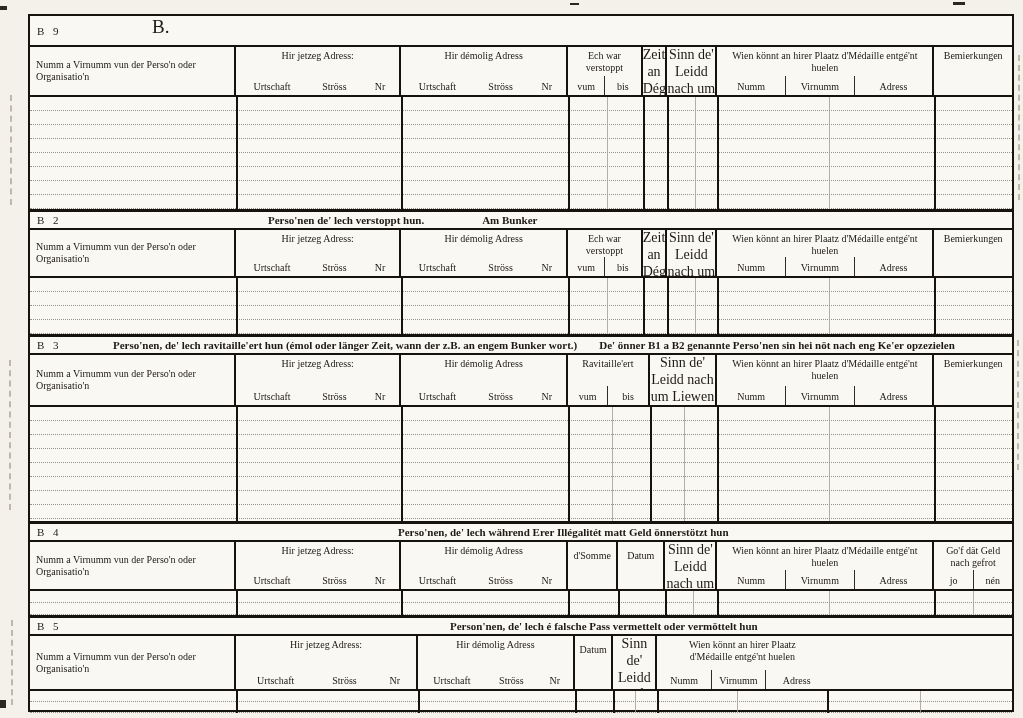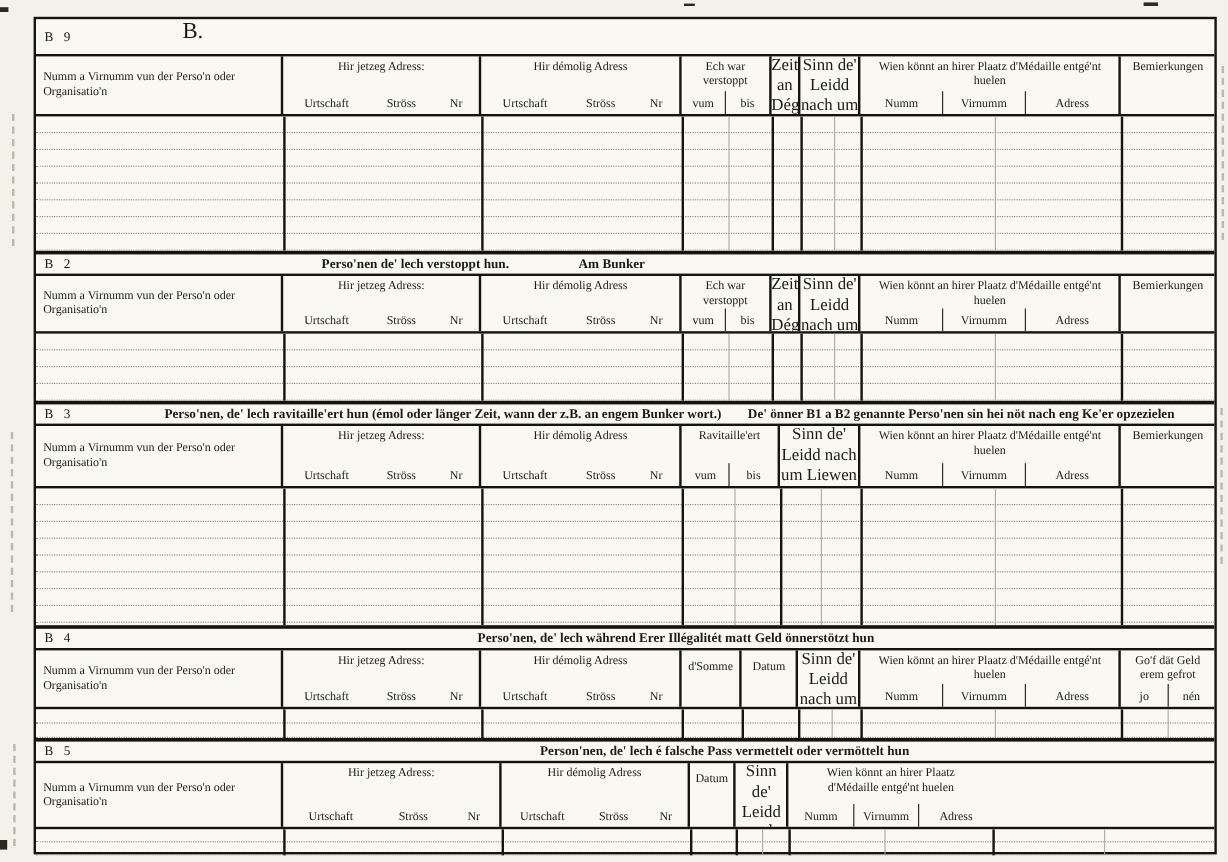--- a/index.html
+++ b/index.html
@@ -205,21 +205,21 @@
       <div class="vl thin" style="left:67.7%"></div>
       <div class="vl" style="left:70%"></div>
       <div class="vl thin" style="left:81.4%"></div>
       <div class="vl" style="left:92.1%"></div>
     </div>
   </div>
 
   <div class="sec">
     <div class="tb" style="height:18px">
       <span class="tag">B 3</span>
-      <span class="ttl" style="margin-left:107px">Perso'nen, de' lech ravitaille'ert hun (émol oder länger Zeit, wann der z.B. an engem Bunker wort.)</span>
+      <span class="ttl" style="margin-left:83px">Perso'nen, de' lech ravitaille'ert hun (émol oder länger Zeit, wann der z.B. an engem Bunker wort.)</span>
       <span class="ttl" style="margin-left:22px">De' önner B1 a B2 genannte Perso'nen sin hei nöt nach eng Ke'er opzezielen</span>
     </div>
     <div class="hd" style="height:52px">
       <div class="hc namec" style="width:21%">
           <span class="lbl" style="padding-top:0">Numm a Virnumm vun der Perso'n oder Organisatio'n</span>
         </div>
       <div class="hc" style="width:16.8%">
         <span class="lbl">Hir jetzeg Adress:</span>
         <div class="subs">
             <span class="w-urt">Urtschaft</span>
@@ -322,21 +322,21 @@
       </div>
       <div class="hc" style="width:22.1%">
         <span class="lbl" style="padding:3px 14px 0">Wien könnt an hirer Plaatz d'Médaille entgé'nt huelen</span>
         <div class="subs lined">
             <span>Numm</span>
             <span>Virnumm</span>
             <span class="w-ad">Adress</span>
           </div>
       </div>
       <div class="hc" style="width:7.9%">
-        <span class="lbl" style="padding:3px 4px 0">Go'f dät Geld erem gefrot</span>
+        <span class="lbl" style="padding:3px 4px 0">Go'f dät Geld nach gefrot</span>
         <div class="subs lined">
             <span>jo</span>
             <span>nén</span>
           </div>
       </div>
     </div>
     <div class="bodywrap" style="height:24px">
       <div class="brow" style="height:12px"></div>
       <div class="brow" style="height:12px"></div>
       <div class="vl" style="left:21%"></div>

